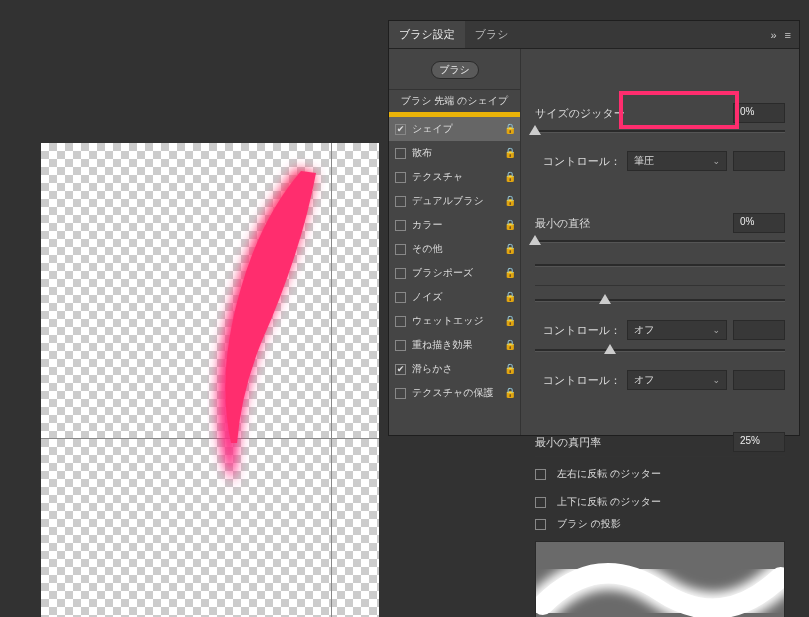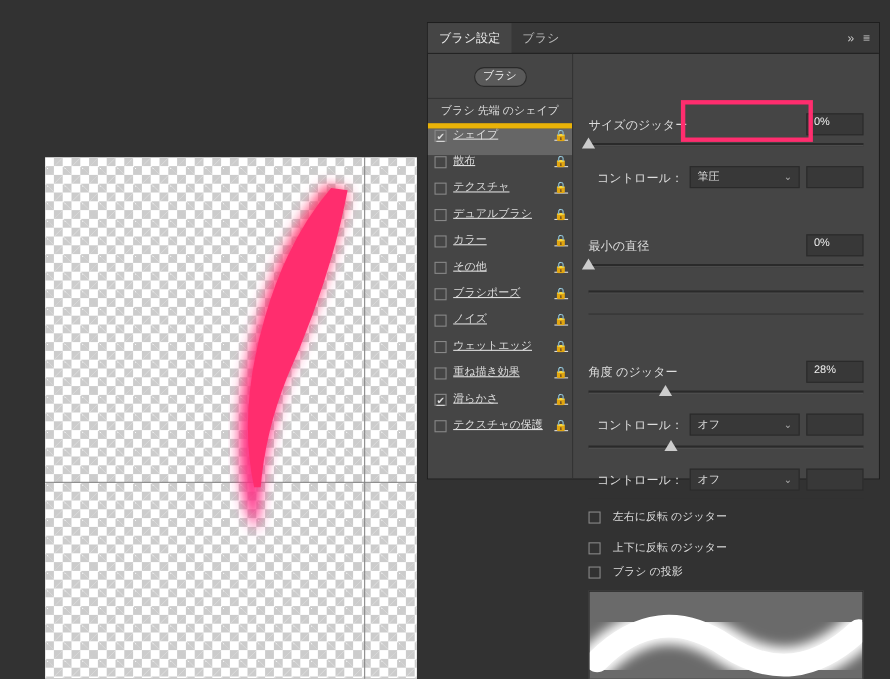--- a/index.html
+++ b/index.html
@@ -63,24 +63,23 @@
   text-align:center; line-height:16px;
 }
 .tip-label {
   text-align:center;
   padding:4px 0;
   border-top:1px solid #333;
   border-bottom:5px solid #eab308;
   font-size:10px;
 }
 .opt-row {
-  display:flex; align-items:flex-end;
+  display:flex; align-items:center;
   padding: 12px 6px;
   height: 24px;
-  text-decoration: underline;
 }
 .opt-row.sel { background:#666; }
 .cb {
   width:11px; height:11px;
   border:1px solid #888;
   margin-right:6px;
   display:inline-flex; align-items:center; justify-content:center;
   font-size:9px; color:#ddd;
   flex-shrink:0;
 }
@@ -289,24 +288,20 @@
         <span class="val-box">0%</span>
       </div>
       <div class="slider-track">
         <div class="slider-thumb" style="left:0%"></div>
       </div>
 
       <div class="slider-track"></div>
 
       <div class="sep"></div>
 
-      <div class="ctrl-line">
-        <span class="ctrl-label">角度 のジッター</span>
-        <span class="val-box">28%</span>
-      </div>
       <div class="slider-track">
         <div class="slider-thumb" style="left:28%"></div>
       </div>
 
       <div class="select-line">
         <span class="right-label" style="flex:1;text-align:right">コントロール：</span>
         <div class="dropdown">
           <span>オフ</span>
             <span class="chev">⌄</span>
         </div>
@@ -319,20 +314,24 @@
 
       <div class="select-line">
         <span class="right-label" style="flex:1;text-align:right">コントロール：</span>
         <div class="dropdown">
           <span>オフ</span>
             <span class="chev">⌄</span>
         </div>
         <span class="val-box dim"></span>
       </div>
 
+      <div class="ctrl-line">
+        <span class="ctrl-label">最小の真円率</span>
+        <span class="val-box">25%</span>
+      </div>
       <div class="sep"></div>
 
       <div class="chk-row">
         <div class="chk">
             <span class="cb"></span>
             <span>左右に反転 のジッター</span>
           </div>
         <div class="chk">
             <span class="cb"></span>
             <span>上下に反転 のジッター</span>

